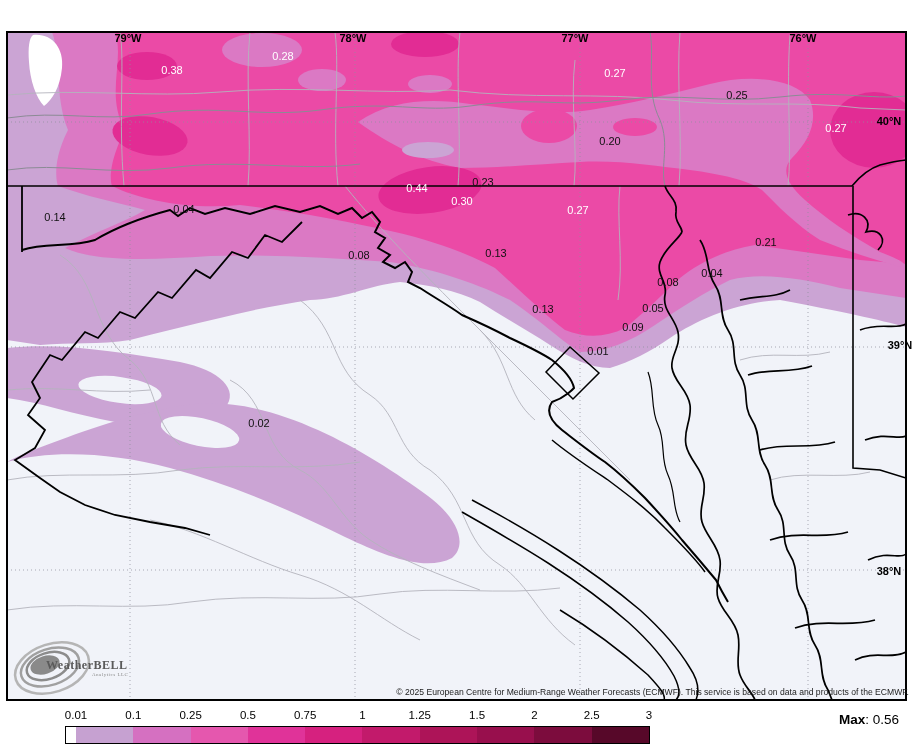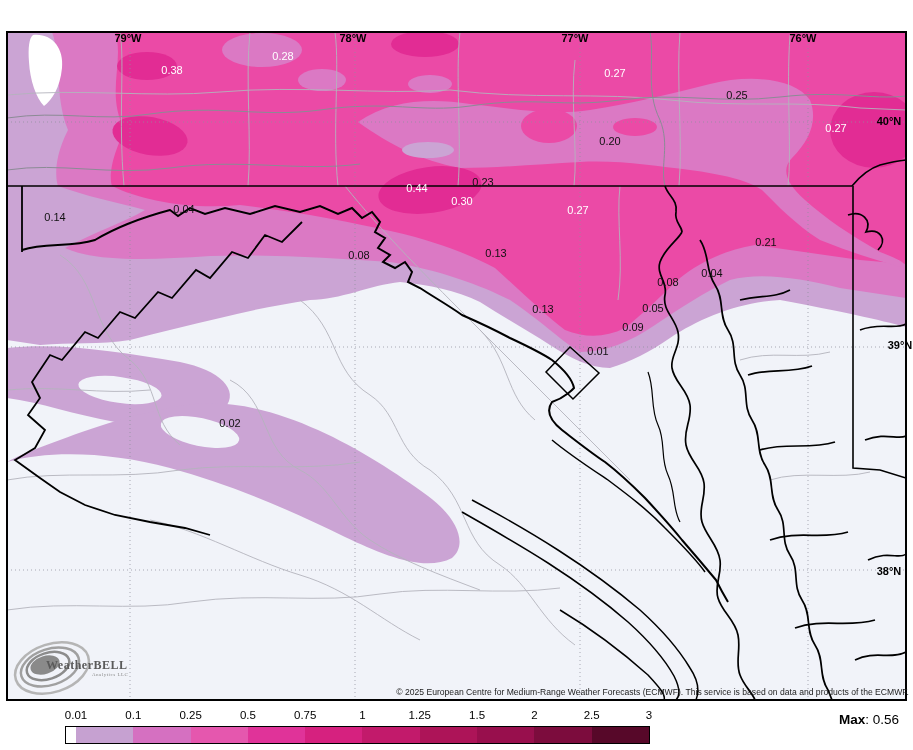--- a/index.html
+++ b/index.html
@@ -218,21 +218,21 @@
       <div class="maplabel" style="left: 184px; top: 209px; color: rgb(17, 17, 17);">0.04</div>
       <div class="maplabel" style="left: 359px; top: 255px; color: rgb(17, 17, 17);">0.08</div>
       <div class="maplabel" style="left: 496px; top: 253px; color: rgb(17, 17, 17);">0.13</div>
       <div class="maplabel" style="left: 766px; top: 242px; color: rgb(17, 17, 17);">0.21</div>
       <div class="maplabel" style="left: 712px; top: 273px; color: rgb(17, 17, 17);">0.04</div>
       <div class="maplabel" style="left: 668px; top: 282px; color: rgb(17, 17, 17);">0.08</div>
       <div class="maplabel" style="left: 653px; top: 308px; color: rgb(17, 17, 17);">0.05</div>
       <div class="maplabel" style="left: 543px; top: 309px; color: rgb(17, 17, 17);">0.13</div>
       <div class="maplabel" style="left: 633px; top: 327px; color: rgb(17, 17, 17);">0.09</div>
       <div class="maplabel" style="left: 598px; top: 351px; color: rgb(17, 17, 17);">0.01</div>
-      <div class="maplabel" style="left: 230px; top: 423px; color: rgb(17, 17, 17);">0.02</div>
+      <div class="maplabel" style="left: 259px; top: 423px; color: rgb(17, 17, 17);">0.02</div>
       <div class="lonlabel" style="left: 128px; top: 38px;">79°W</div>
       <div class="lonlabel" style="left: 353px; top: 38px;">78°W</div>
       <div class="lonlabel" style="left: 575px; top: 38px;">77°W</div>
       <div class="lonlabel" style="left: 803px; top: 38px;">76°W</div>
       <div class="latlabel" style="left: 889px; top: 121px;">40°N</div>
       <div class="latlabel" style="left: 889px; top: 345px; margin-left: 11px;">39°N</div>
       <div class="latlabel" style="left: 889px; top: 571px;">38°N</div>
     </div>
 
   <div class="credit">© 2025 European Centre for Medium-Range Weather Forecasts (ECMWF). This service is based on data and products of the ECMWF.</div>

